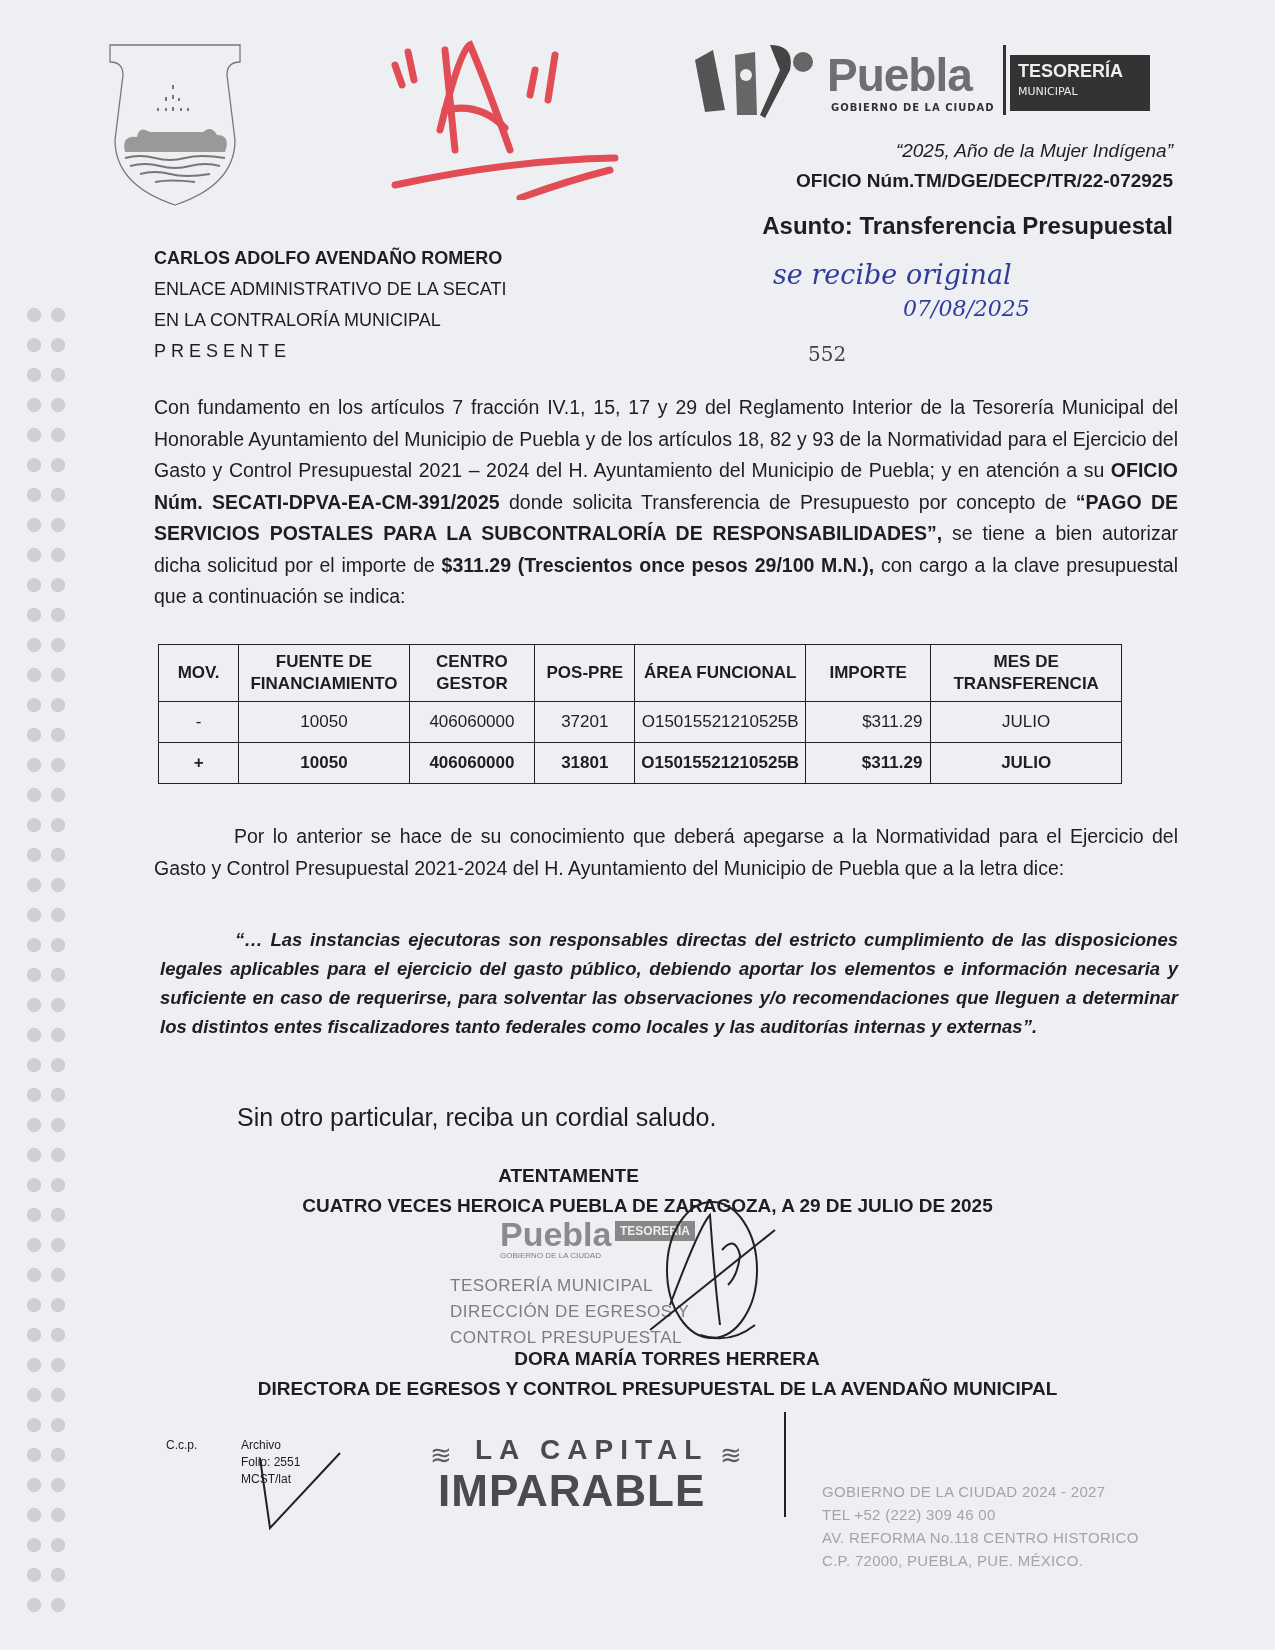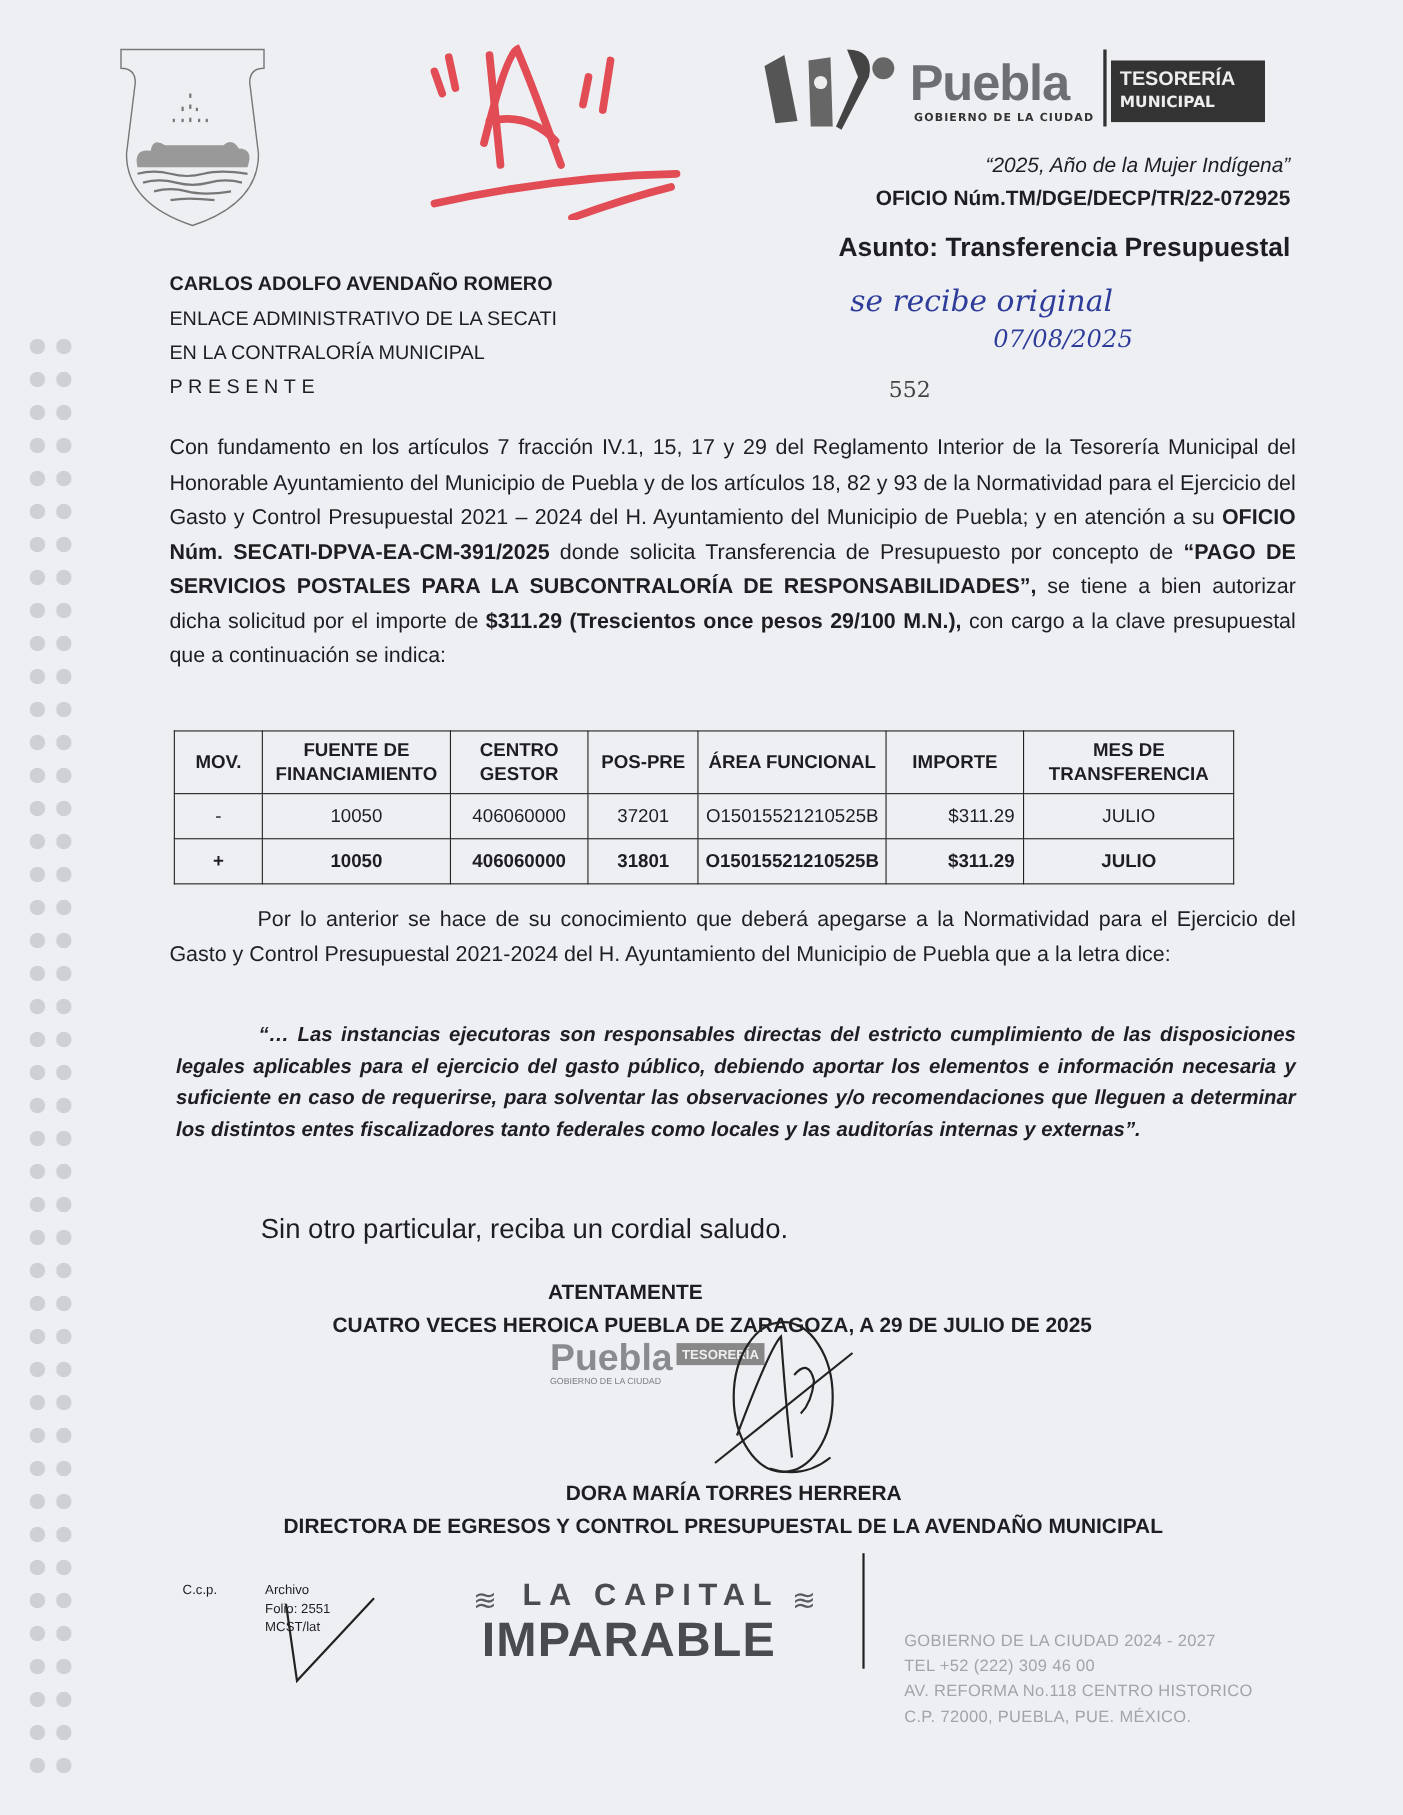--- a/index.html
+++ b/index.html
@@ -8,34 +8,34 @@
   .pattern { position:absolute; left:22px; top:300px; width:50px; height:1320px;
     background-image: radial-gradient(circle at 50% 50%, #b5b7bd 35%, transparent 38%);
     background-size: 24px 30px; opacity:.55; }
   .shield { left:95px; top:40px; width:160px; height:170px; }
   .mark-a { left:390px; top:40px; width:230px; height:160px; }
   .logo { left:685px; top:40px; width:470px; height:90px; }
   .puebla-text { position:absolute; left:142px; top:8px; font-size:46px; font-weight:bold; color:#6e6f74; letter-spacing:-1px; font-family:"Liberation Sans", sans-serif; }
   .gob { position:absolute; left:146px; top:62px; font-size:10px; font-weight:bold; letter-spacing:1px; color:#333; }
   .tes-box { position:absolute; left:325px; top:15px; width:140px; height:56px; background:#333; color:#eee; }
   .tes-box .t1 { position:absolute; left:8px; top:6px; font-size:18px; font-weight:bold; font-family:"Liberation Sans", sans-serif; }
-  .tes-box .t2 { position:absolute; left:8px; top:30px; font-size:14px; font-weight:bold; }
+  .tes-box .t2 { position:absolute; left:8px; top:30px; font-size:11px; font-weight:normal; }
   .tes-sep { position:absolute; left:318px; top:5px; width:3px; height:70px; background:#333; }
   .right-head { right:102px; text-align:right; font-family:"Liberation Sans", sans-serif; }
   .motto { top:140px; font-style:italic; font-size:19px; }
   .oficio { top:170px; font-weight:bold; font-size:19px; }
   .asunto { top:212px; font-weight:bold; font-size:24px; }
   .addressee { left:154px; top:243px; font-family:"Liberation Sans", sans-serif; font-size:18px; line-height:31px; }
   .addressee .name { font-weight:bold; }
   .addressee .presente { letter-spacing:5px; }
   .handwrite { left:745px; top:258px; color:#2f3d9a; font-family:"DejaVu Serif", serif; font-style:italic; font-size:27px; line-height:34px;margin-left:28px; }
   .handwrite .date { padding-left:130px; font-size:22px; }
   .num552 { left:808px; top:342px; color:#444; font-size:20px; font-family:"DejaVu Serif", serif; }
   .body-text { left:154px; top:392px; width:1024px; font-family:"Liberation Sans", sans-serif; font-size:19.5px; line-height:31.5px; text-align:justify; }
-  .table-wrap { left:158px; top:664px; width:964px; }
+  .table-wrap { left:158px; top:644px; width:964px; }
   table { border-collapse:collapse; width:100%; font-family:"Liberation Sans", sans-serif; }
   th, td { border:1.6px solid #222; text-align:center; font-size:17px; }
   th { font-weight:bold; height:54px; line-height:22px; }
   td { height:38px; }
   td.right { text-align:right; padding-right:8px; }
   tr.bold td { font-weight:bold; }
   .para2 { left:154px; top:820px; width:1024px; font-family:"Liberation Sans", sans-serif; font-size:19.5px; line-height:32px; text-align:justify; }
   .quote { left:160px; top:925px; width:1018px; font-family:"Liberation Sans", sans-serif; font-size:18.5px; font-weight:bold; font-style:italic; line-height:29px; text-align:justify; }
   .saludo { left:237px; top:1103px; font-family:"Liberation Sans", sans-serif; font-size:25px;text-align:right; }
   .atentamente { left:0; width:1067px; top:1165px; text-align:center; font-family:"Liberation Sans", sans-serif; font-weight:bold; font-size:19px; padding-left:70px; box-sizing:border-box; }
@@ -178,20 +178,25 @@
 <div class="abs quote" style="text-indent:75px;"><span>“… Las instancias ejecutoras son responsables directas del estricto cumplimiento de las disposiciones legales aplicables para el ejercicio del gasto público, debiendo aportar los elementos e información necesaria y suficiente en caso de requerirse, para solventar las observaciones y/o recomendaciones que lleguen a determinar los distintos entes fiscalizadores tanto federales como locales y las auditorías internas y externas”.</span></div>
 
 <div class="abs saludo">Sin otro particular, reciba un cordial saludo.</div>
 <div class="abs atentamente">ATENTAMENTE</div>
 <div class="abs lugar">CUATRO VECES HEROICA PUEBLA DE ZARAGOZA, A 29 DE JULIO DE 2025</div>
 
 <div class="abs stamp">
   <span class="logo-small">Puebla</span>
   <span class="tes-mini">TESORERÍA</span>
   <span class="gob-mini">GOBIERNO DE LA CIUDAD</span>
+  <div class="lines">
+    <div>TESORERÍA MUNICIPAL</div>
+    <div>DIRECCIÓN DE EGRESOS Y</div>
+    <div>CONTROL PRESUPUESTAL</div>
+  </div>
 </div>
 
 <svg class="abs signature" viewBox="0 0 140 150">
   <g stroke="#222" stroke-width="2" fill="none">
     <ellipse cx="72" cy="75" rx="45" ry="68"></ellipse>
     <path d="M30 110 Q60 30 70 20 Q75 90 80 130"></path>
     <path d="M10 135 L135 35"></path>
     <path d="M82 55 Q95 40 100 60 Q98 80 88 90"></path>
     <path d="M60 140 Q90 150 115 130"></path>
   </g>

